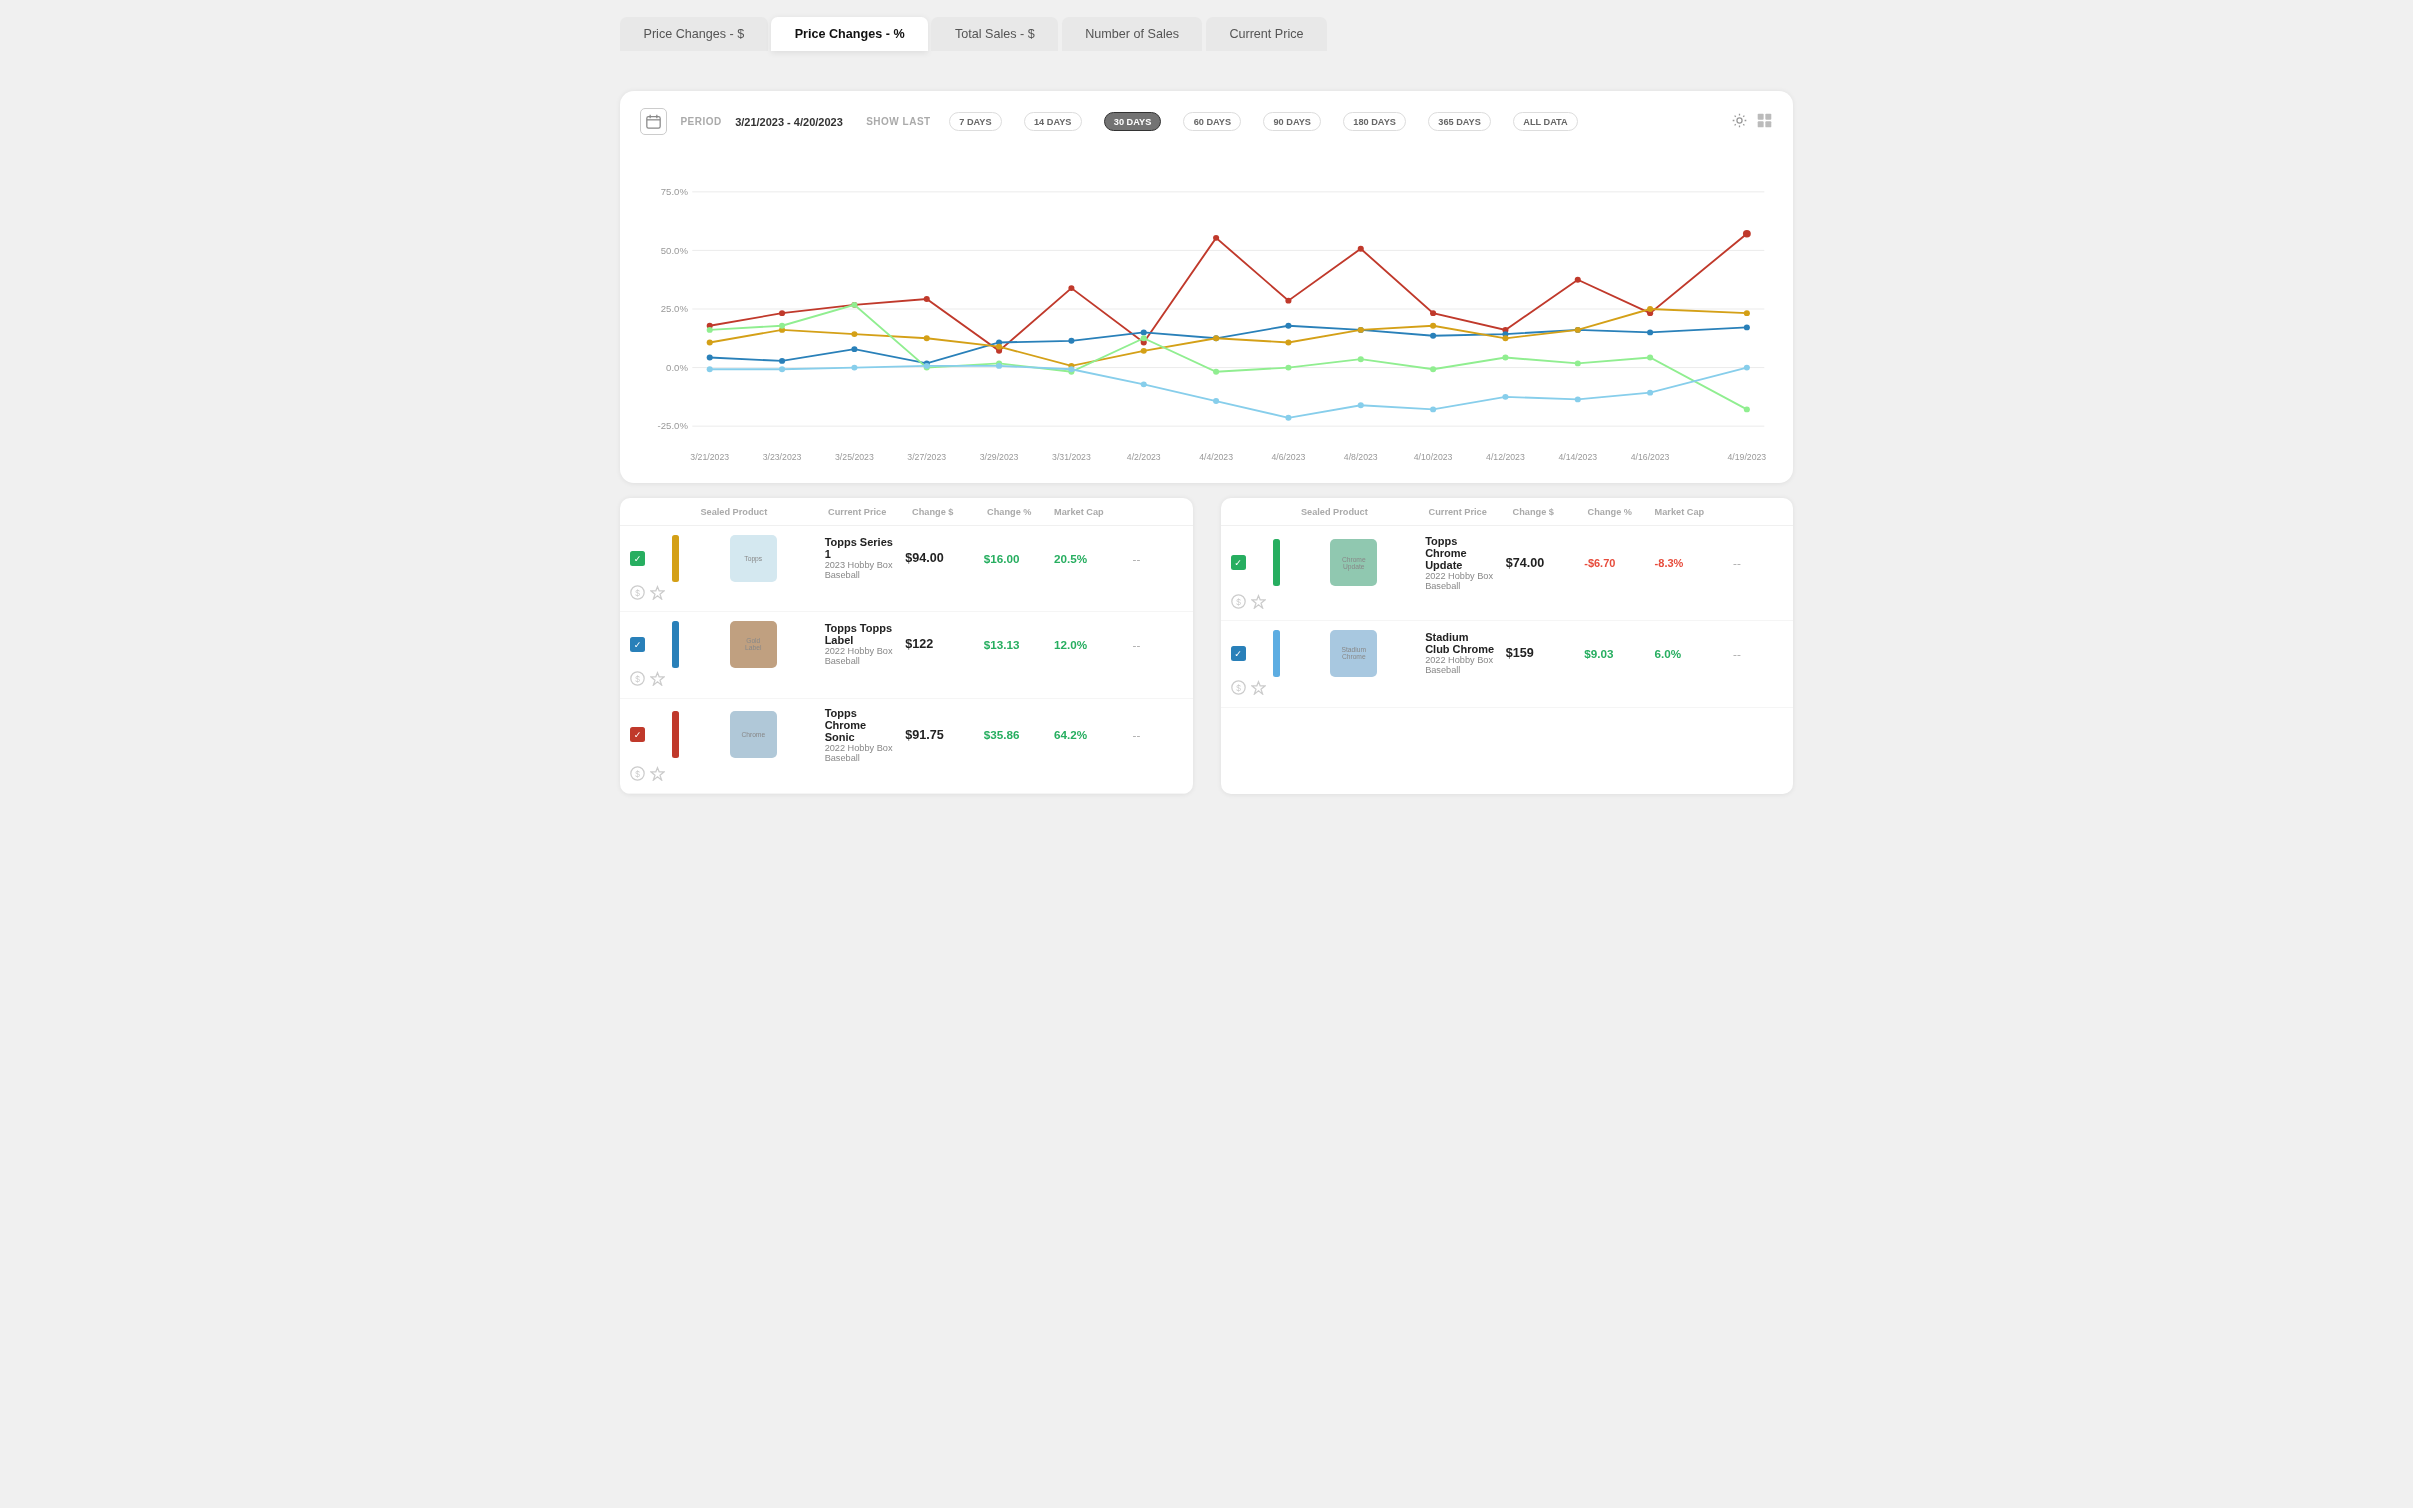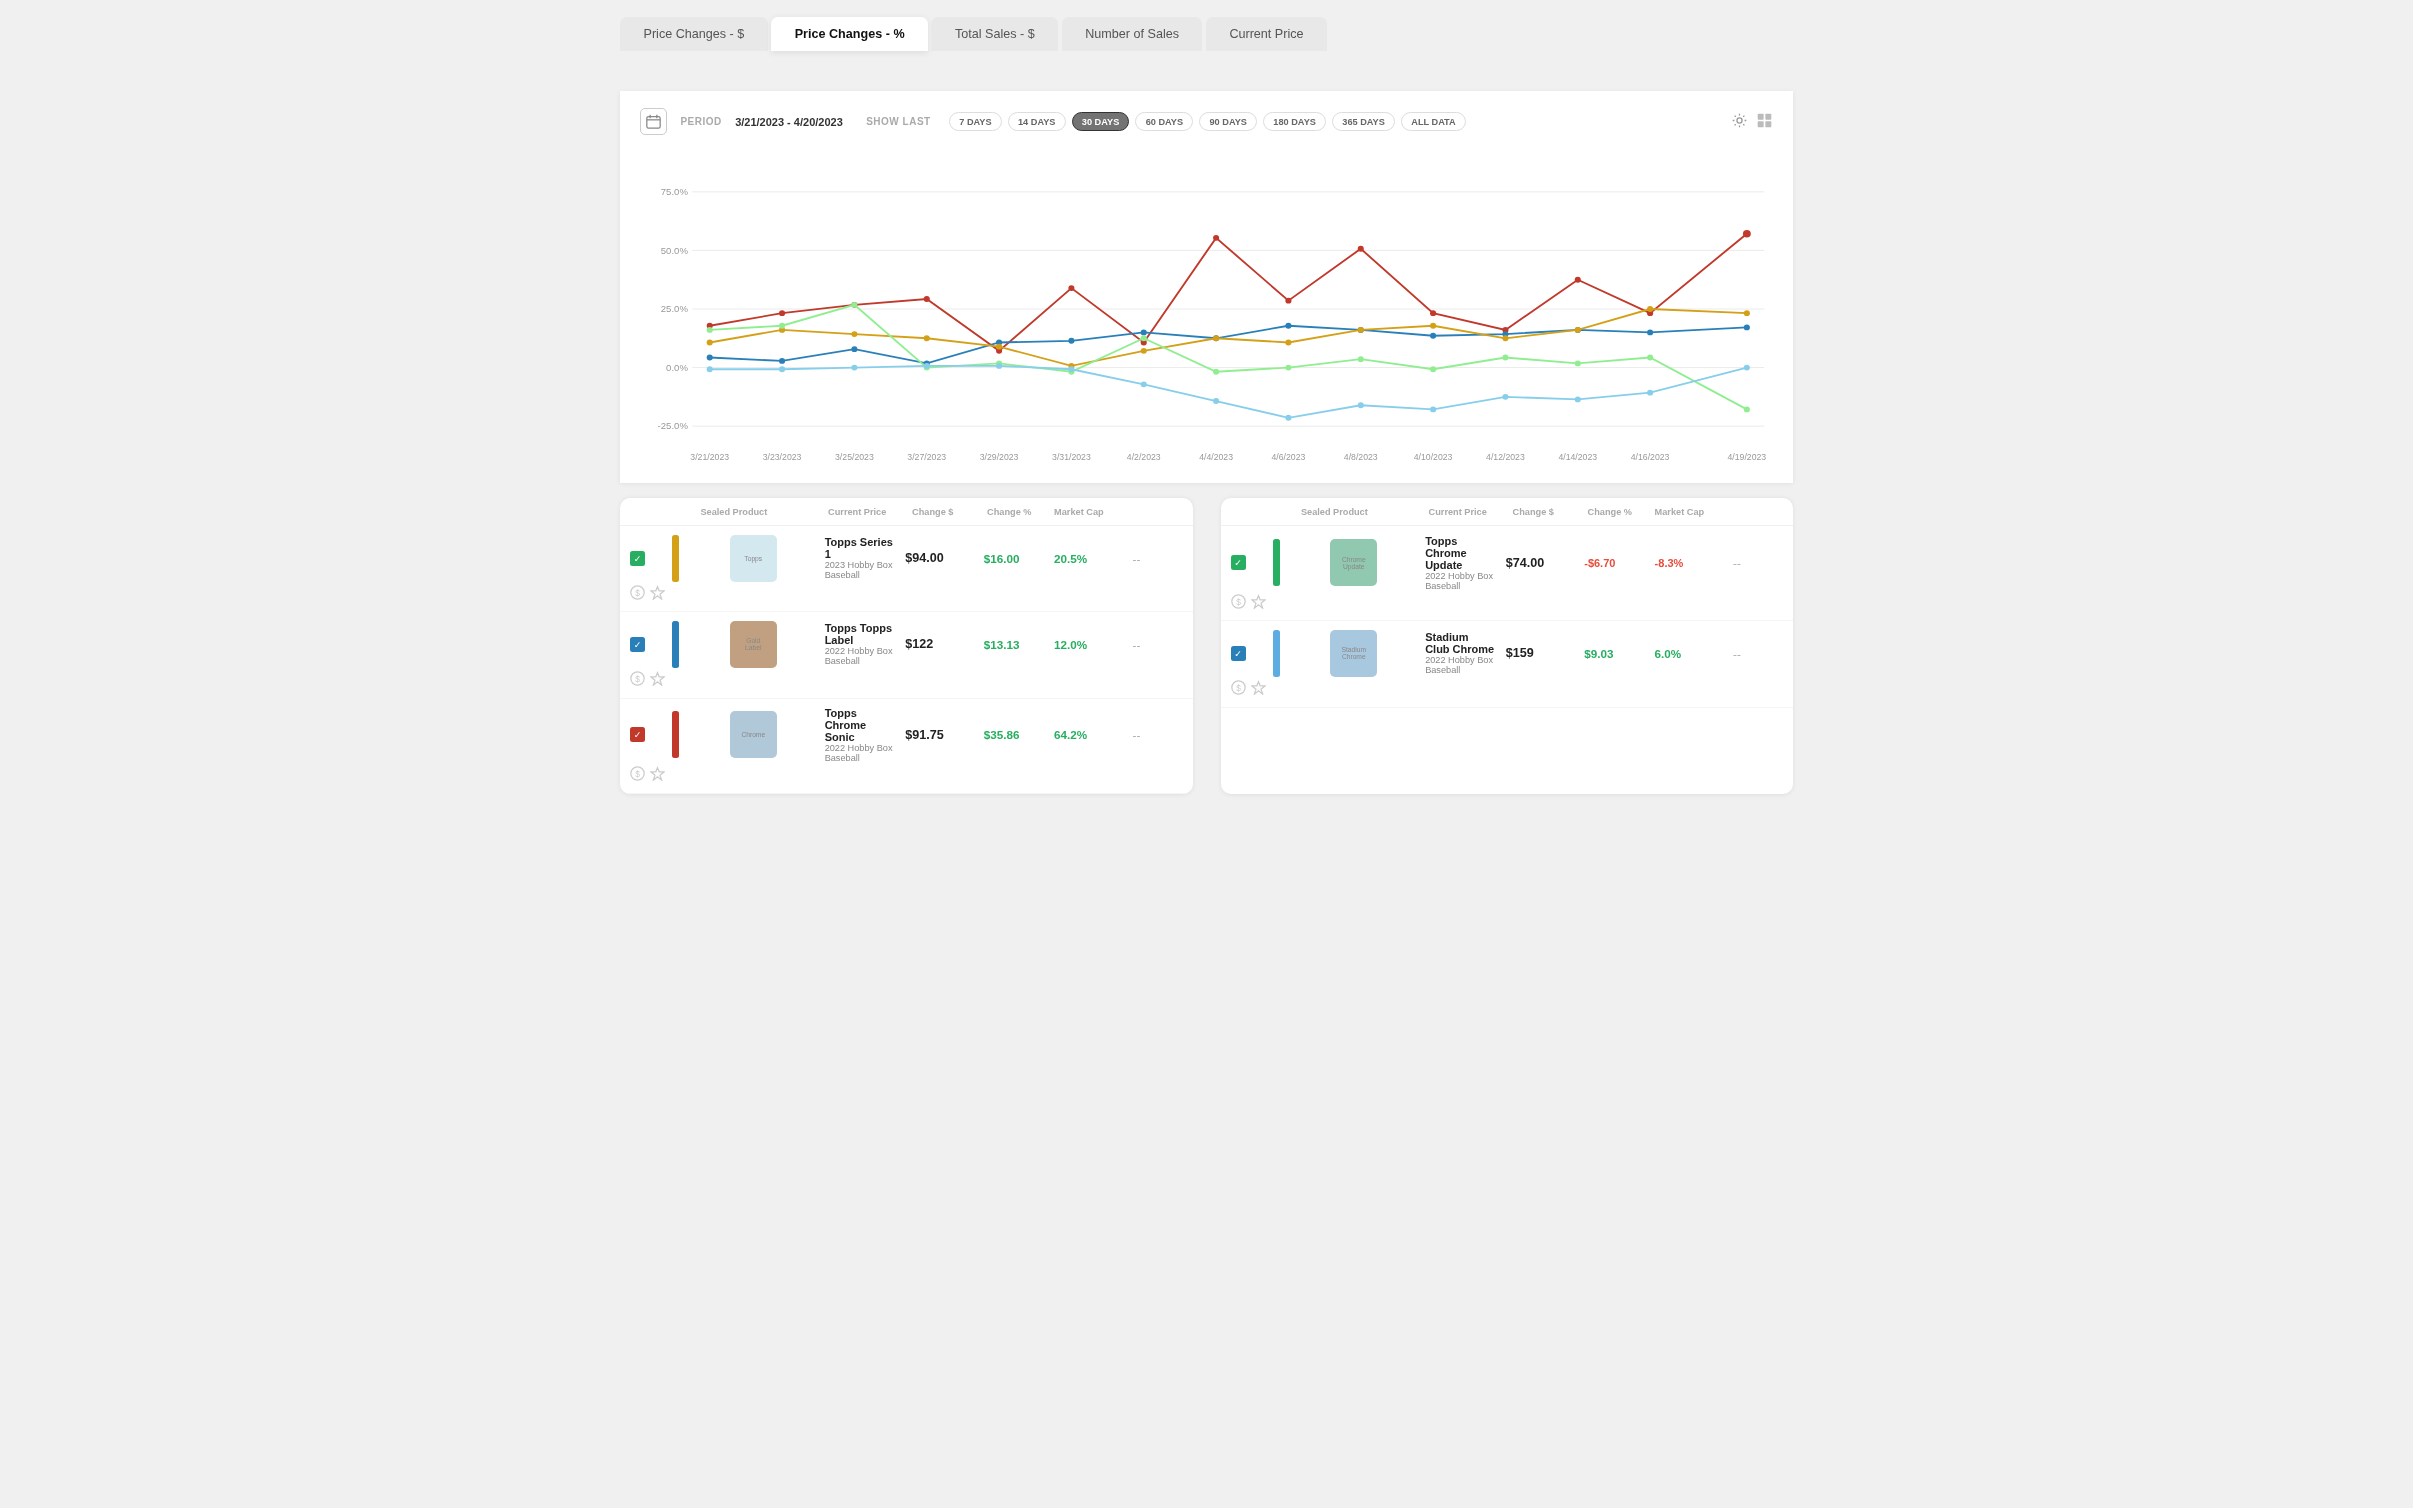--- a/index.html
+++ b/index.html
@@ -35,21 +35,21 @@
     }
     .tab-btn.active {
       background: #fff;
       color: #111;
       font-weight: 700;
       box-shadow: 0 1.7px 6.7px rgba(0,0,0,0.08);
     }
     
     .chart-card {
       background: #fff;
-      border-radius: 0;
+      border-radius: 14px;
       padding: 17px 20px 13.4px;
       margin-bottom: 15px;
       box-shadow: 0 0.8px 5px rgba(0,0,0,0.07);
       margin-top: 40px;
     }
     .chart-header {
       display: flex;
       align-items: center;
       gap: 13.4px;
       margin-bottom: 15px;
@@ -80,21 +80,21 @@
     .show-last-label {
       font-size: 10px;
       font-weight: 600;
       color: #aaa;
       text-transform: uppercase;
       letter-spacing: 0.05em;
       margin-left: 10px;
     }
     .time-btns {
       display: flex;
-      gap: 6px;
+      gap: 22px;
       margin-left: 5px;
     }
     .time-btn {
       padding: 3.4px 9.2px;
       border: 1.3px solid #ddd;
       background: #fff;
       border-radius: 17px;
       font-size: 9.2px;
       font-weight: 600;
       color: #666;

